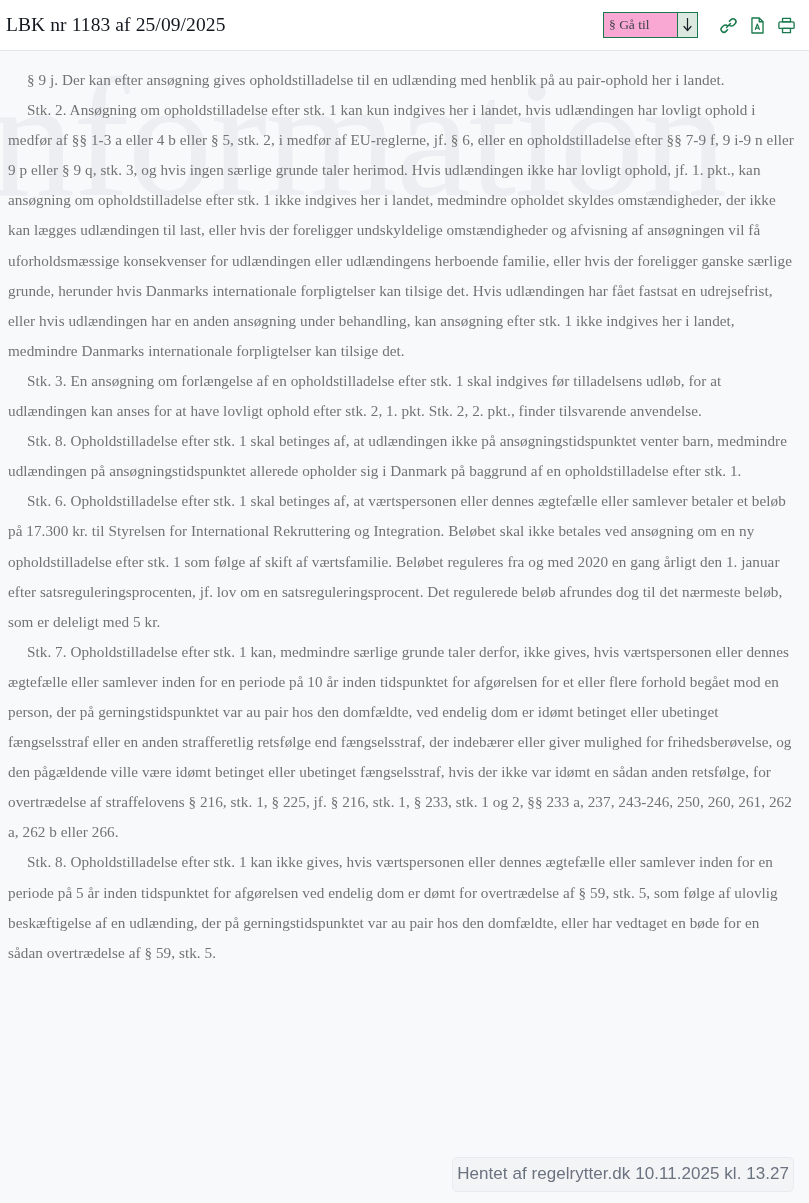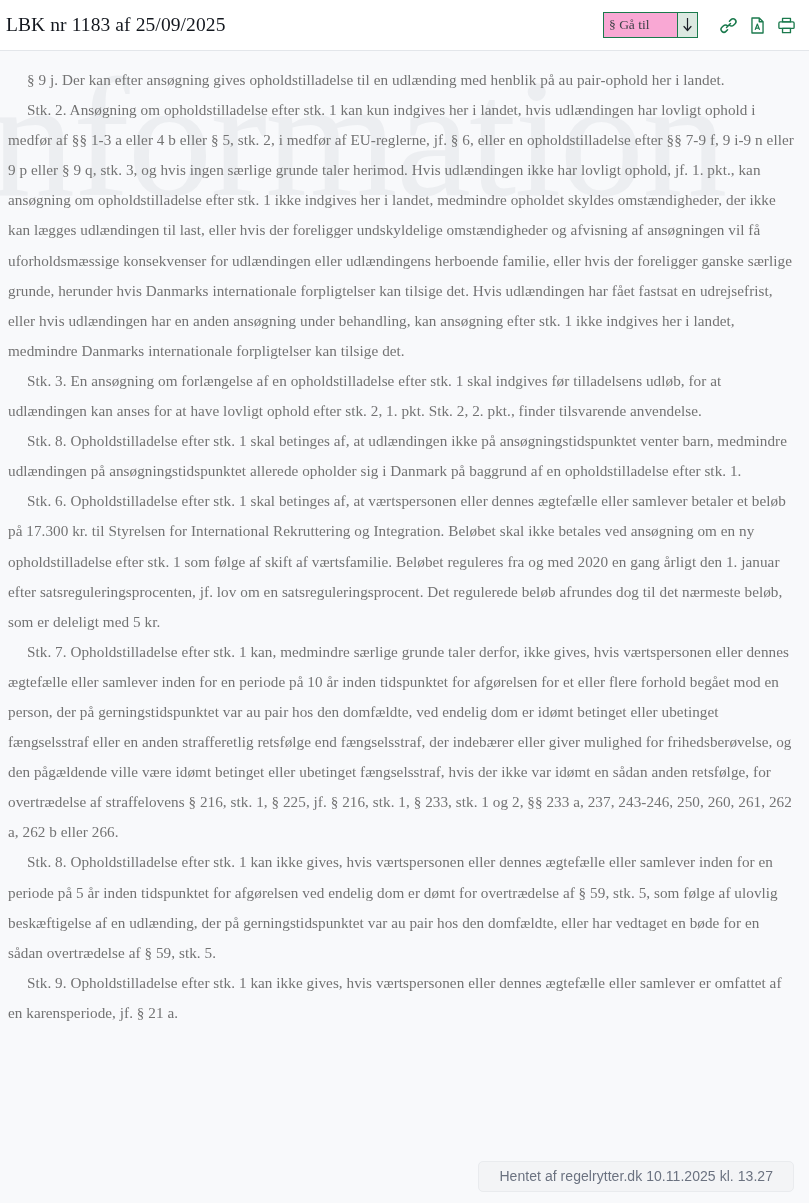--- a/index.html
+++ b/index.html
@@ -133,23 +133,23 @@
   .footer-badge-wrap {
     position: absolute;
     right: 15px;
     bottom: 11px;
     z-index: 6;
   }
   .footer-badge {
     background: #f3f4f6;
     border: 1px solid #e9ebee;
     border-radius: 5px;
-    padding: 6px 20px 7px;
+    padding: 6px 4px 7px;
     font-family: "Liberation Sans", "DejaVu Sans", sans-serif;
-    font-size: 14px;
+    font-size: 17px;
     color: #6b7280;
     white-space: nowrap;
     letter-spacing: 0.05px;
   }
 </style>
 </head>
 <body>
 
 <div class="watermark">nformation</div>
 
@@ -214,20 +214,17 @@
   </p>
   <p class="para">
     <span class="stk">Stk. 6.</span><span> Opholdstilladelse efter stk. 1 skal betinges af, at værtspersonen eller dennes ægtefælle eller samlever betaler et beløb på 17.300 kr. til Styrelsen for International Rekruttering og Integration. Beløbet skal ikke betales ved ansøgning om en ny opholdstilladelse efter stk. 1 som følge af skift af værtsfamilie. Beløbet reguleres fra og med 2020 en gang årligt den 1. januar efter satsreguleringsprocenten, jf. lov om en satsreguleringsprocent. Det regulerede beløb afrundes dog til det nærmeste beløb, som er deleligt med 5 kr.</span>
   </p>
   <p class="para">
     <span class="stk">Stk. 7.</span><span> Opholdstilladelse efter stk. 1 kan, medmindre særlige grunde taler derfor, ikke gives, hvis værtspersonen eller dennes ægtefælle eller samlever inden for en periode på 10 år inden tidspunktet for afgørelsen for et eller flere forhold begået mod en person, der på gerningstidspunktet var au pair hos den domfældte, ved endelig dom er idømt betinget eller ubetinget fængselsstraf eller en anden strafferetlig retsfølge end fængselsstraf, der indebærer eller giver mulighed for frihedsberøvelse, og den pågældende ville være idømt betinget eller ubetinget fængselsstraf, hvis der ikke var idømt en sådan anden retsfølge, for overtrædelse af straffelovens § 216, stk. 1, § 225, jf. § 216, stk. 1, § 233, stk. 1 og 2, §§ 233 a, 237, 243-246, 250, 260, 261, 262 a, 262 b eller 266.</span>
   </p>
   <p class="para">
     <span class="stk">Stk. 8.</span><span> Opholdstilladelse efter stk. 1 kan ikke gives, hvis værtspersonen eller dennes ægtefælle eller samlever inden for en periode på 5 år inden tidspunktet for afgørelsen ved endelig dom er dømt for overtrædelse af § 59, stk. 5, som følge af ulovlig beskæftigelse af en udlænding, der på gerningstidspunktet var au pair hos den domfældte, eller har vedtaget en bøde for en sådan overtrædelse af § 59, stk. 5.</span>
   </p>
-  <p class="para">
-    <span class="stk">Stk. 9.</span><span> Opholdstilladelse efter stk. 1 kan ikke gives, hvis værtspersonen eller dennes ægtefælle eller samlever er omfattet af en karensperiode, jf. § 21 a.</span>
-  </p>
 </div>
 
 <div class="footer-badge-wrap">
   <div class="footer-badge">Hentet af regelrytter.dk 10.11.2025 kl. 13.27</div>
 </div>
 
 </body></html>

